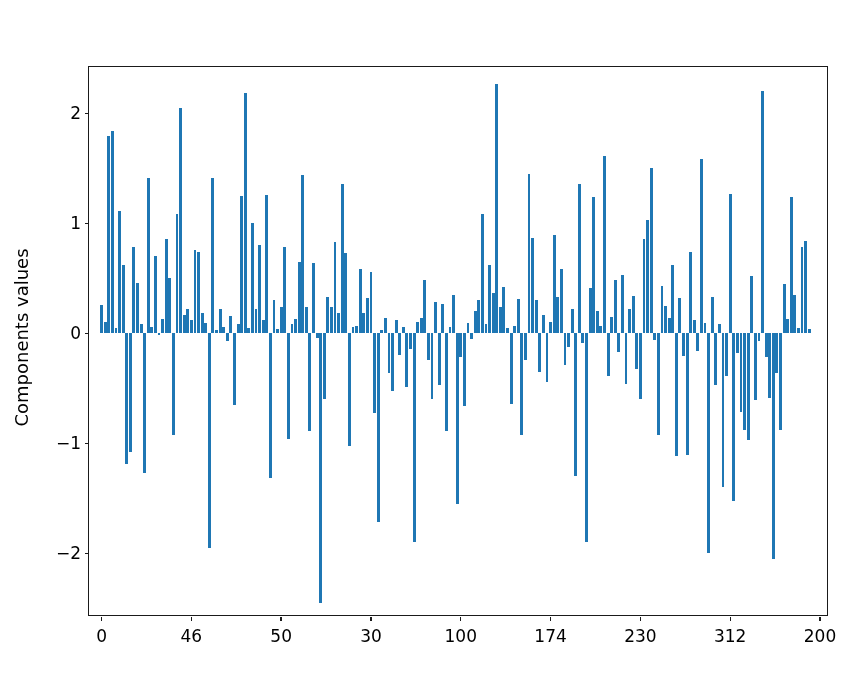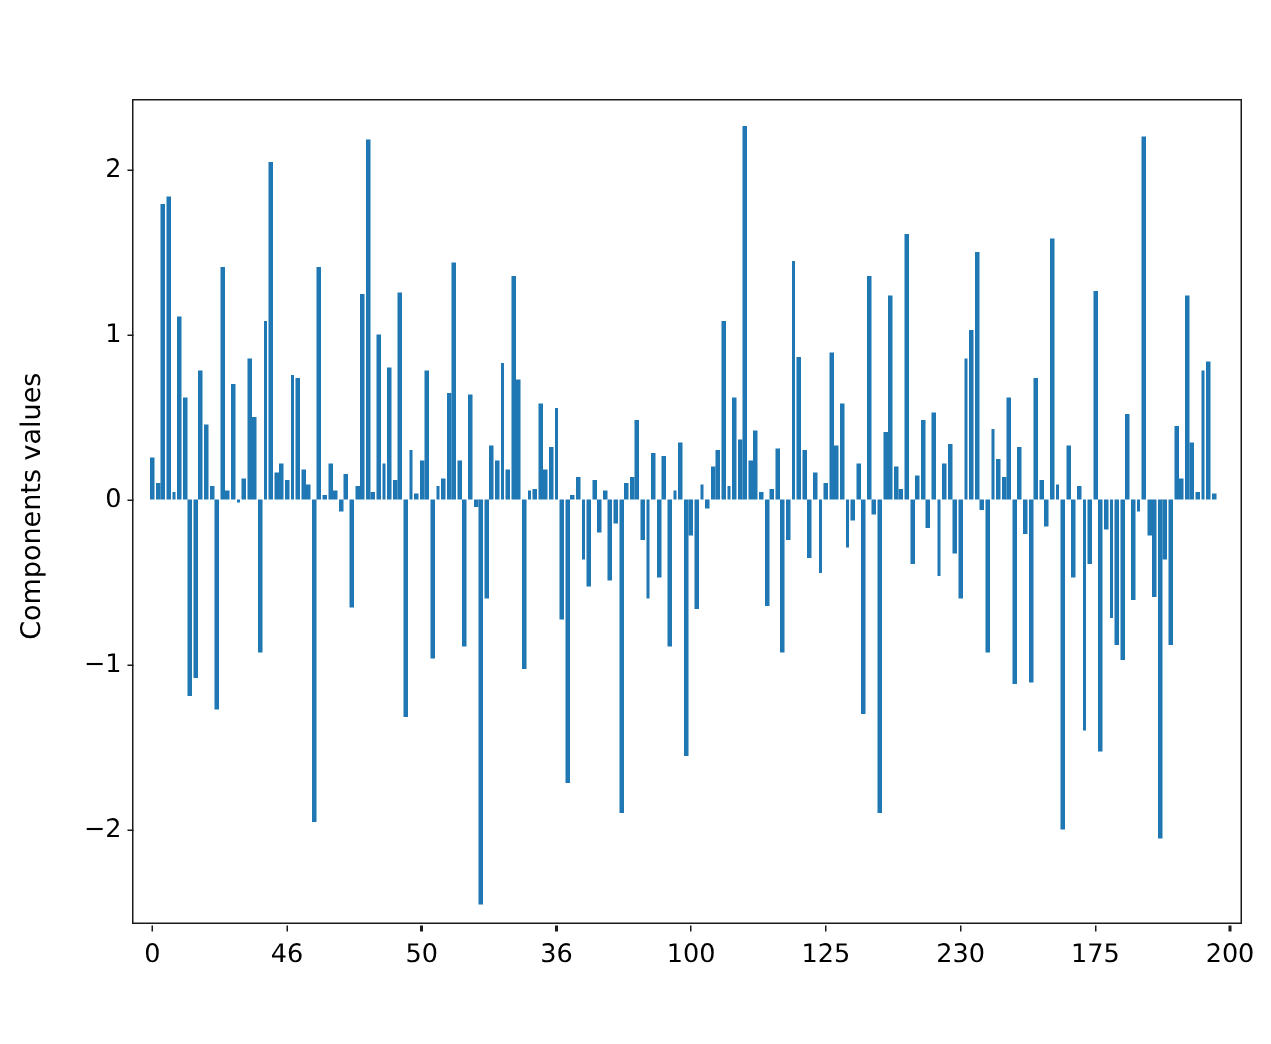--- a/index.html
+++ b/index.html
@@ -376,37 +376,37 @@
         <div class="xtick" style="left: 102.379px;">
           <div class="tickmark"></div>
           <div class="ticklabel">46</div>
         </div>
         <div class="xtick" style="left: 192.184px;">
           <div class="tickmark"></div>
           <div class="ticklabel">50</div>
         </div>
         <div class="xtick" style="left: 281.99px;">
           <div class="tickmark"></div>
-          <div class="ticklabel">36</div>
+          <div class="ticklabel">30</div>
         </div>
         <div class="xtick" style="left: 371.796px;">
           <div class="tickmark"></div>
           <div class="ticklabel">100</div>
         </div>
         <div class="xtick" style="left: 461.602px;">
           <div class="tickmark"></div>
-          <div class="ticklabel">125</div>
+          <div class="ticklabel">174</div>
         </div>
         <div class="xtick" style="left: 551.408px;">
           <div class="tickmark"></div>
           <div class="ticklabel">230</div>
         </div>
         <div class="xtick" style="left: 641.214px;">
           <div class="tickmark"></div>
-          <div class="ticklabel">175</div>
+          <div class="ticklabel">312</div>
         </div>
         <div class="xtick" style="left: 731.019px;">
           <div class="tickmark"></div>
           <div class="ticklabel">200</div>
         </div>
       </div>
   </div>
 
   <div id="ylabel">Components values</div>
 

